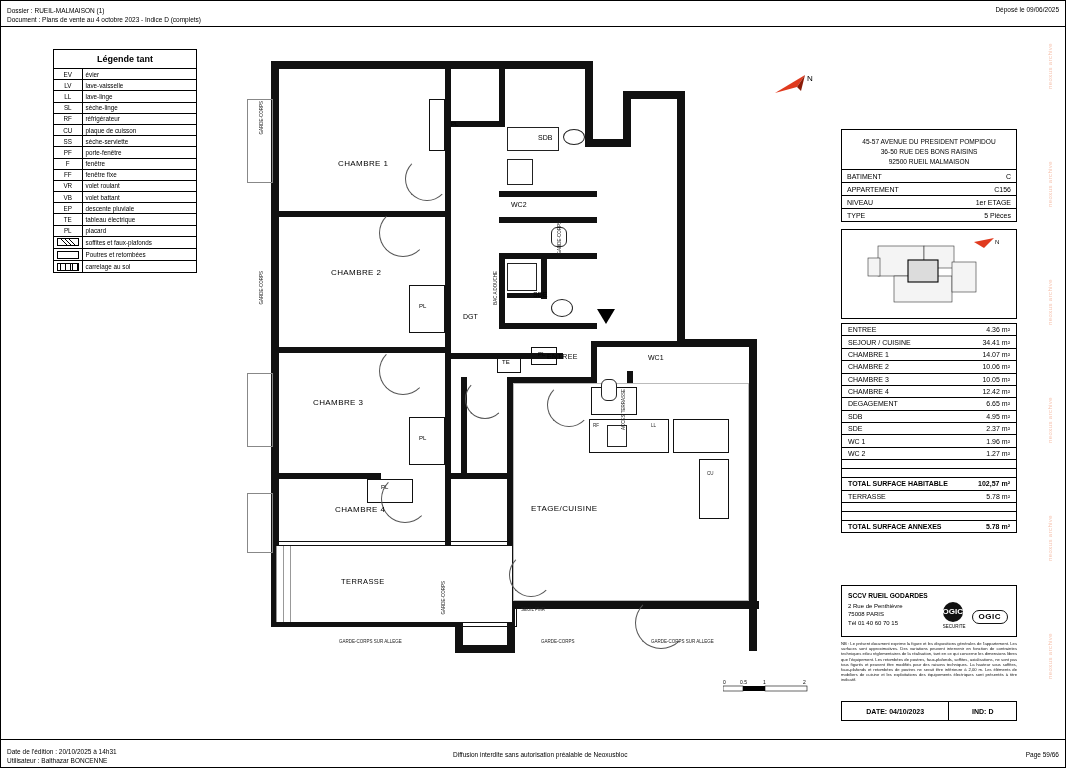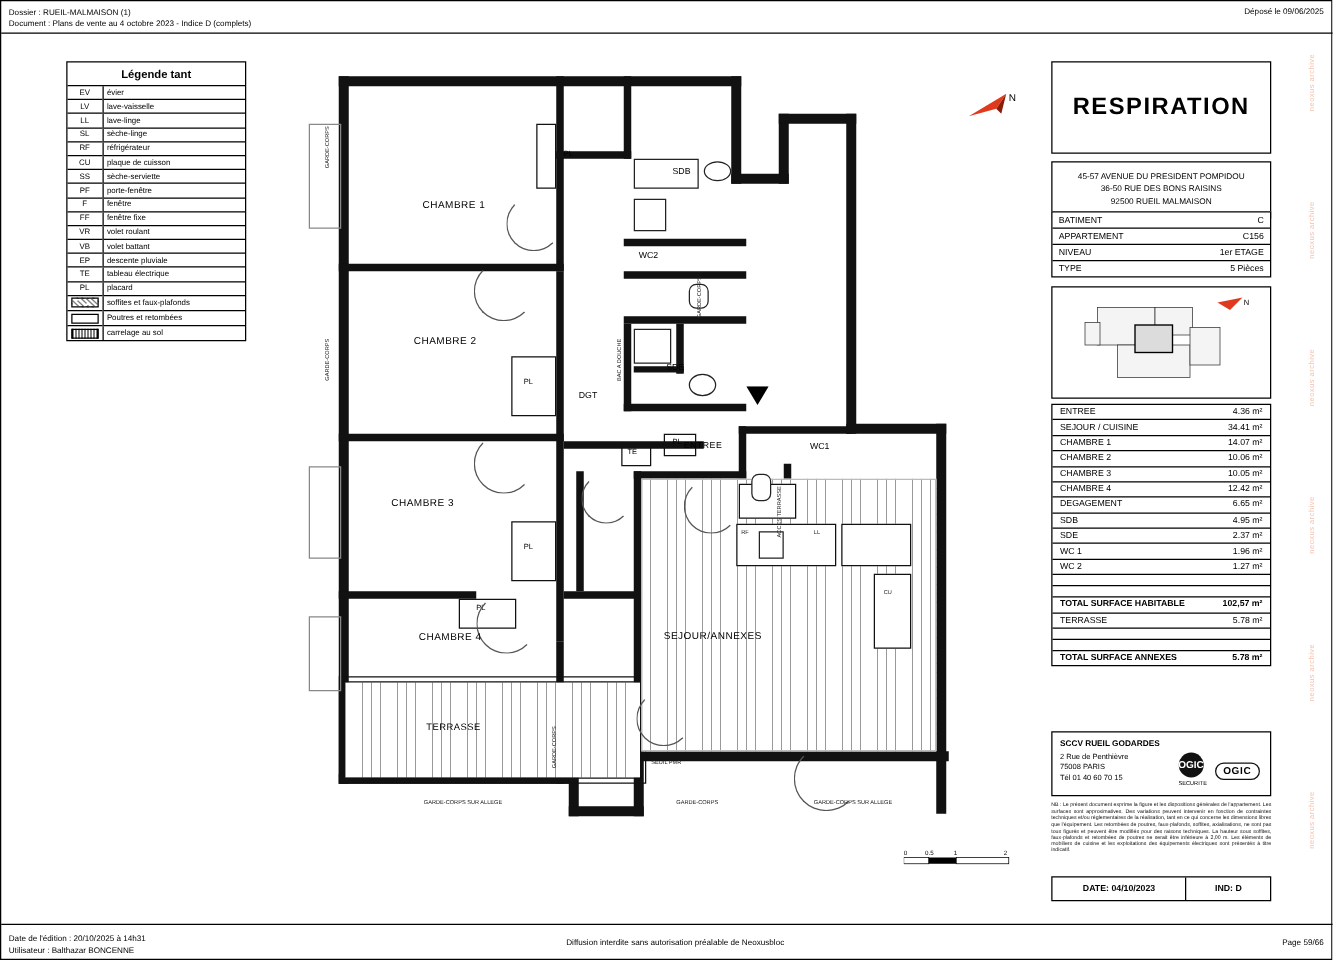--- a/index.html
+++ b/index.html
@@ -313,21 +313,21 @@
     <div class="door-arc" style="left:424px; top:556px; width:52px; height:52px;"></div>
 
     <svg style="position:absolute; left:386px; top:268px;" width="18" height="16">
       <polygon points="0,0 18,0 9,15" fill="#000"></polygon>
     </svg>
 
     <div class="room-label" style="left:127px; top:118px;">CHAMBRE 1</div>
     <div class="room-label" style="left:120px; top:227px;">CHAMBRE 2</div>
     <div class="room-label" style="left:102px; top:357px;">CHAMBRE 3</div>
     <div class="room-label" style="left:124px; top:464px;">CHAMBRE 4</div>
-    <div class="room-label" style="left:320px; top:463px;">SEJOUR/ANNEXES</div>
+    <div class="room-label" style="left:320px; top:463px;">ETAGE/CUISINE</div>
     <div class="room-label" style="left:336px; top:312px; font-size:7px;">ENTREE</div>
     <div class="room-label" style="left:130px; top:536px; font-size:7.5px;">TERRASSE</div>
     <div class="small-label" style="left:327px; top:93px; font-size:7px;">SDB</div>
     <div class="small-label" style="left:322px; top:250px; font-size:7px;">SDE</div>
     <div class="small-label" style="left:437px; top:313px; font-size:7px;">WC1</div>
     <div class="small-label" style="left:300px; top:160px; font-size:7px;">WC2</div>
     <div class="small-label" style="left:252px; top:272px; font-size:7px;">DGT</div>
 
     <div class="tiny-label vlabel" style="left:48px; top:60px;">GARDE-CORPS</div>
     <div class="tiny-label vlabel" style="left:48px; top:230px;">GARDE-CORPS</div>
@@ -344,23 +344,20 @@
       <rect x="0" y="7" width="20" height="5" fill="#fff" stroke="#000" stroke-width="0.6"></rect>
       <rect x="20" y="7" width="22" height="5" fill="#000"></rect>
       <rect x="42" y="7" width="42" height="5" fill="#fff" stroke="#000" stroke-width="0.6"></rect>
       <text x="0" y="5" font-size="5" font-family="Liberation Sans, sans-serif">0</text>
       <text x="17" y="5" font-size="5" font-family="Liberation Sans, sans-serif">0.5</text>
       <text x="40" y="5" font-size="5" font-family="Liberation Sans, sans-serif">1</text>
       <text x="80" y="5" font-size="5" font-family="Liberation Sans, sans-serif">2</text>
     </svg>
   </div>
 
-  <div class="panel box brand" style="top:48px;">
-    <span class="name">RESPIRATION</span>
-  </div>
 
   <div class="panel box addr" style="top:128px;">
     <div>45-57 AVENUE DU PRESIDENT POMPIDOU</div>
     <div>36-50 RUE DES BONS RAISINS</div>
     <div>92500 RUEIL MALMAISON</div>
   </div>
 
   <div class="panel box lots" style="top:168px;">
     <div class="row">
       <span>BATIMENT</span>

